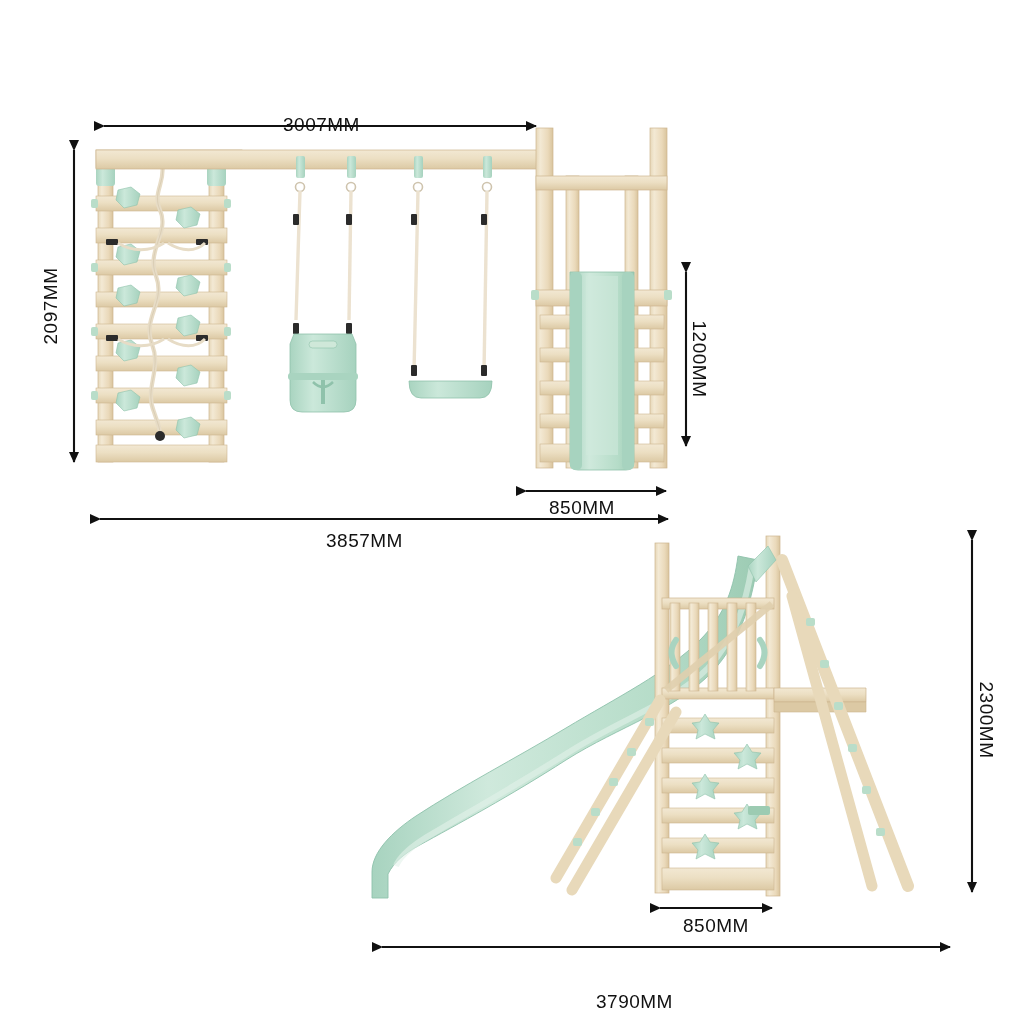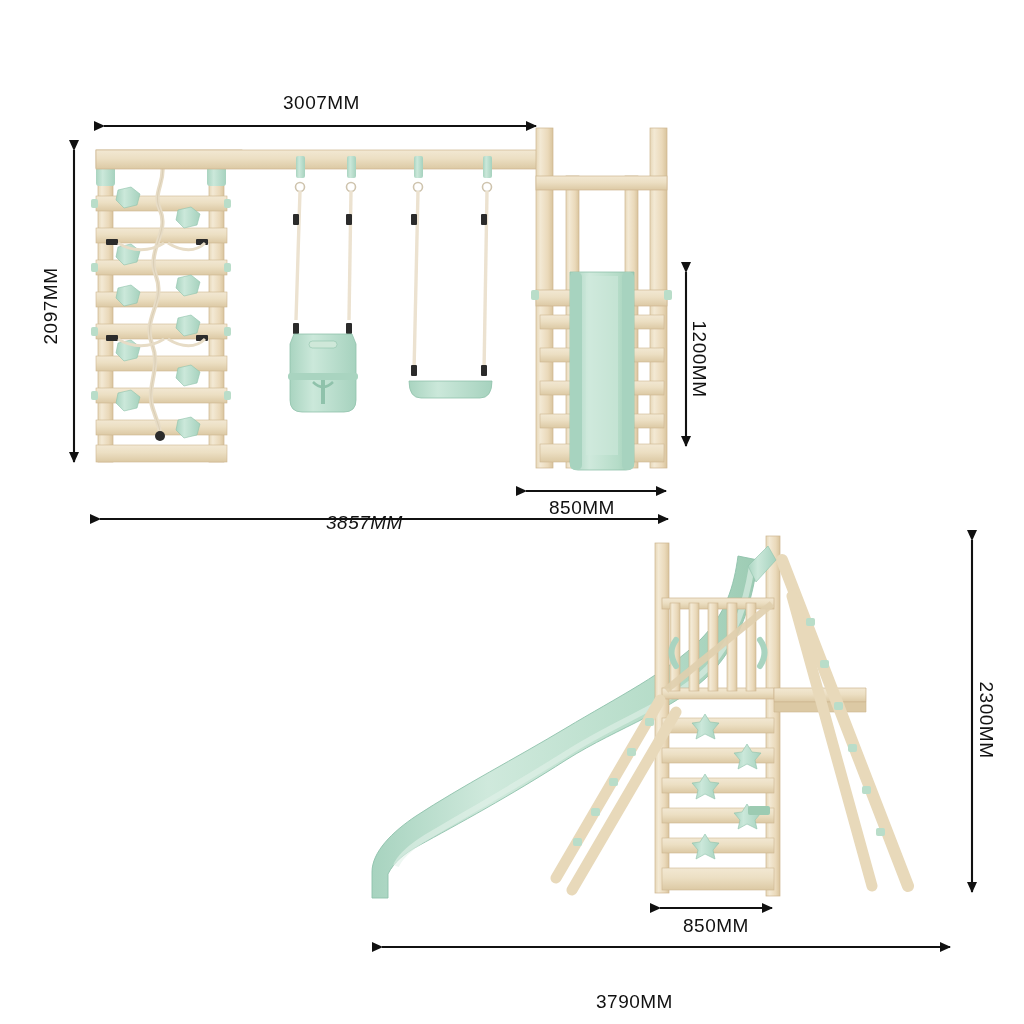--- a/index.html
+++ b/index.html
@@ -290,29 +290,29 @@
       <path d="M748,566 L768,546 L776,560 L756,582 z" fill="url(#mintG)" stroke="#8fc2ab" stroke-width="0.6"></path>
 
       <g stroke="#111" stroke-width="2.1" fill="none">
         <line x1="972" y1="540" x2="972" y2="892" marker-start="url(#arrT)" marker-end="url(#arrH)"></line>
         <line x1="660" y1="908" x2="772" y2="908" marker-start="url(#arrT)" marker-end="url(#arrH)"></line>
         <line x1="382" y1="947" x2="950" y2="947" marker-start="url(#arrT)" marker-end="url(#arrH)"></line>
       </g>
     </g>
   </svg>
 
-  <div class="dimlabel" style="left:283px;top:92px;">3007MM</div>
+  <div class="dimlabel" style="left:283px;top:114px;">3007MM</div>
 
   <div class="dimlabel vert" style="left:13px;top:295px;transform:rotate(-90deg);">2097MM</div>
 
   <div class="dimlabel vert" style="left:661px;top:348px;transform:rotate(90deg);">1200MM</div>
 
   <div class="dimlabel" style="left:549px;top:497px;">850MM</div>
 
-  <div class="dimlabel" style="left:326px;top:512px;font-style:italic;">3857MM</div>
+  <div class="dimlabel" style="left:326px;top:530px;">3857MM</div>
 
   <div class="dimlabel vert" style="left:948px;top:709px;transform:rotate(90deg);">2300MM</div>
 
   <div class="dimlabel" style="left:683px;top:915px;">850MM</div>
 
   <div class="dimlabel" style="left:596px;top:991px;">3790MM</div>
 
 </div>
 
 </body></html>

